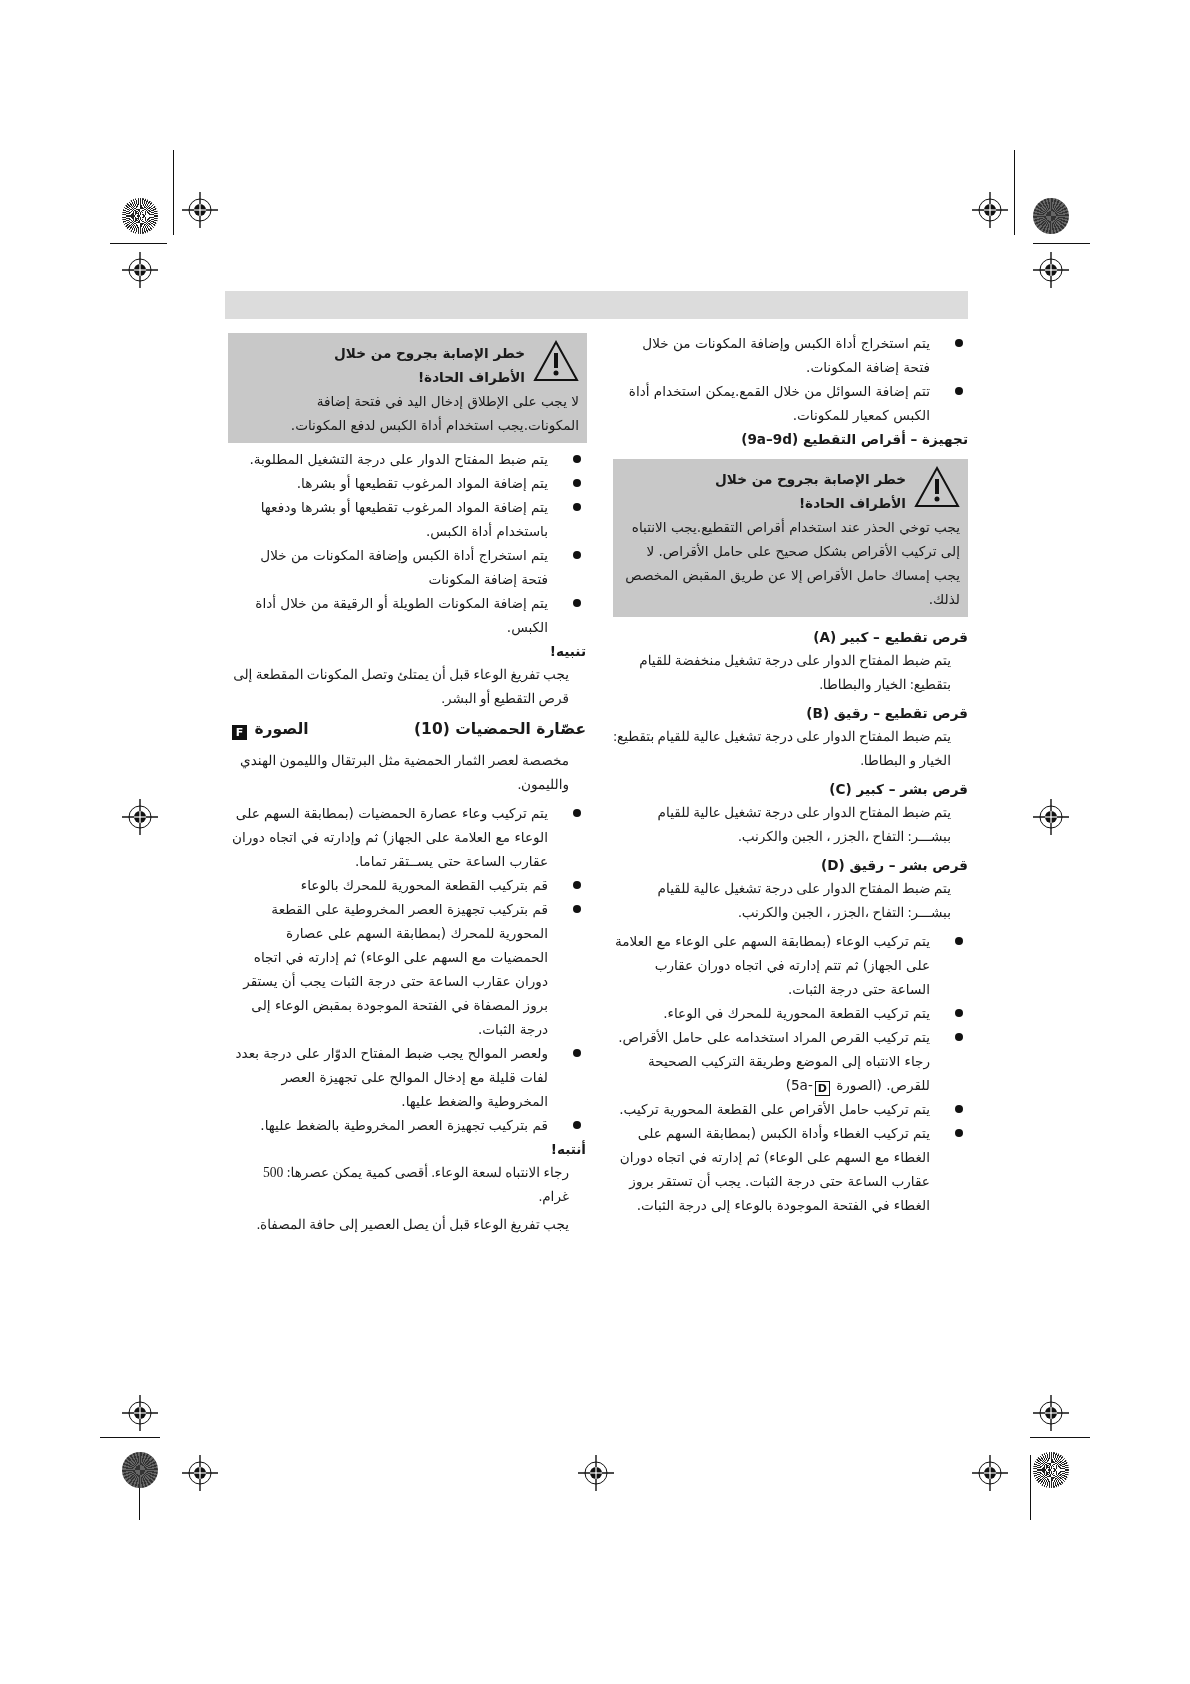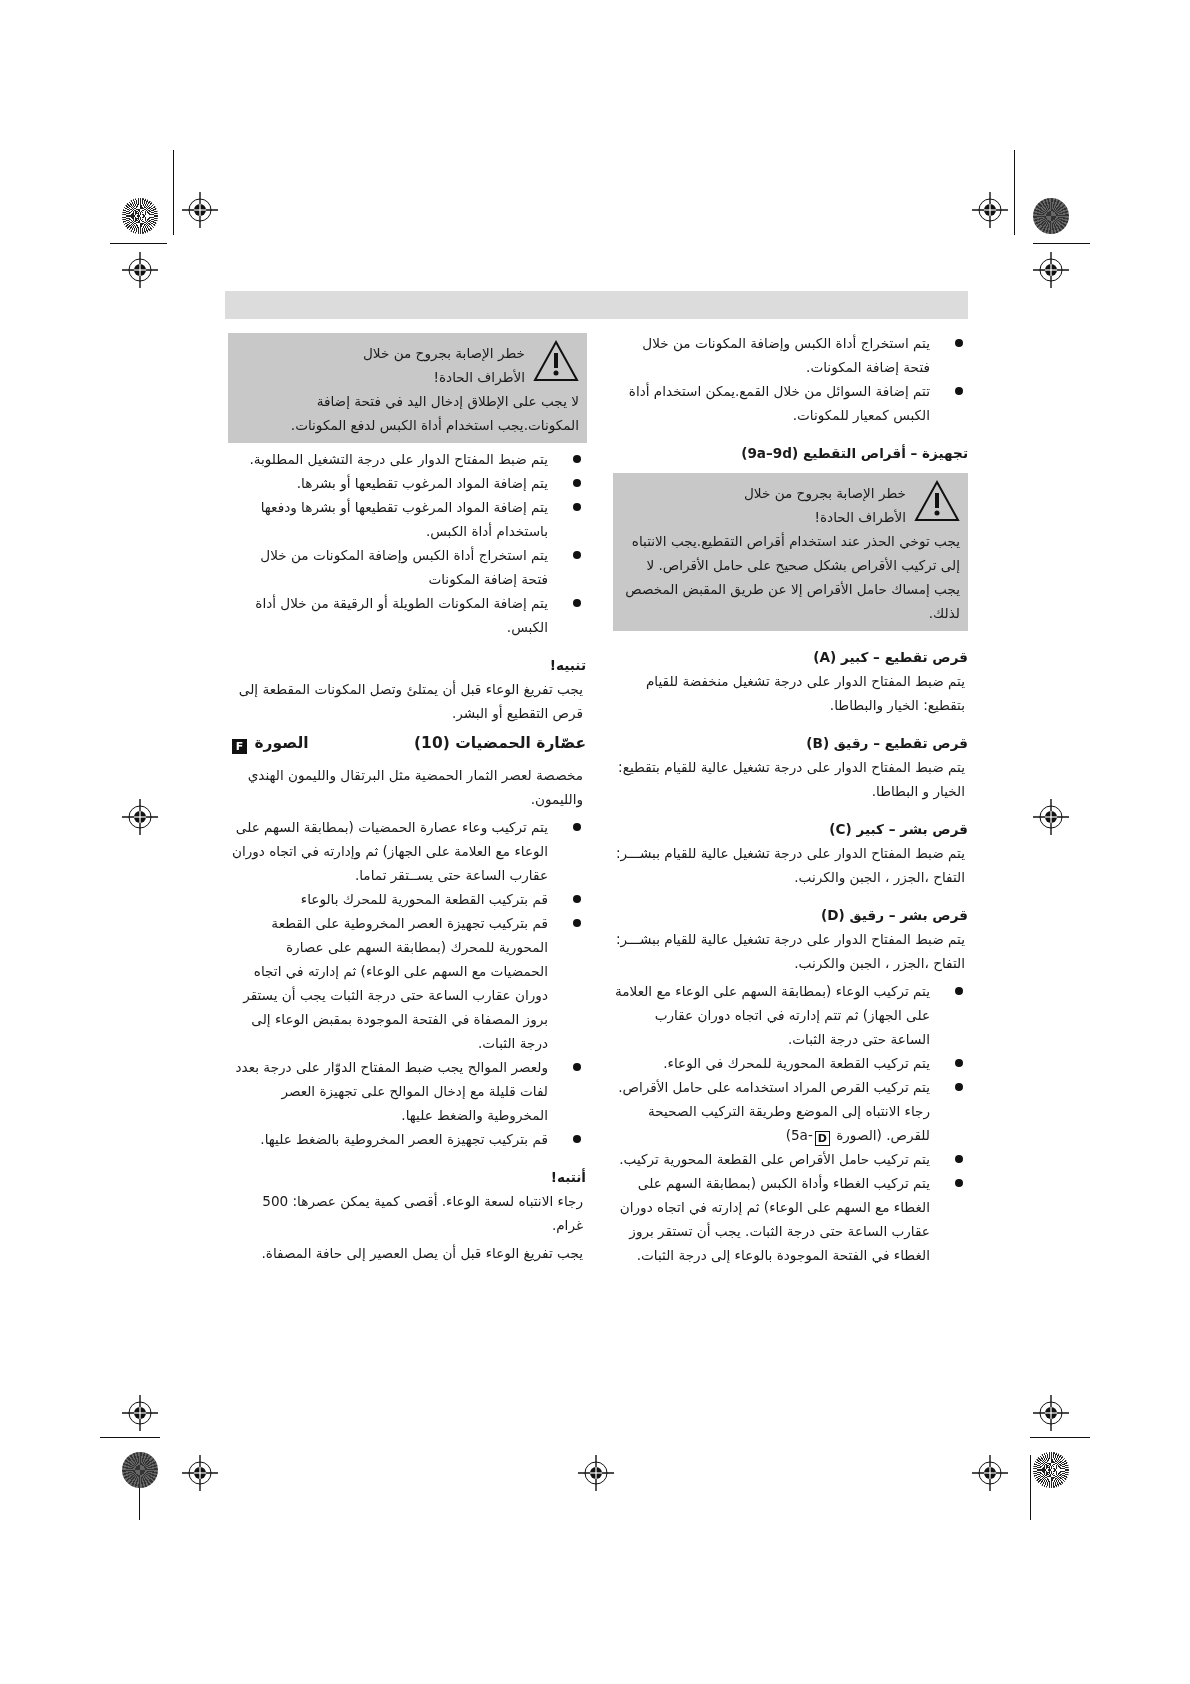--- a/index.html
+++ b/index.html
@@ -18,31 +18,31 @@
 
   
   .col { position:absolute; direction:rtl; text-align:right; font-size:13.6px; line-height:24px; }
   .col.right { left:613px; width:355px; top:331px; }
   .col.left  { left:230px; width:356px; top:331px; }
 
   .warn { background:#c8c8c8; padding:6px 8px 6px 8px; margin:0 0 4px 0; }
   .col.left .warn { margin-right:-1px; margin-left:-2px; margin-top:2px; }
   .col.right .warn { margin-top:8px; margin-bottom:8px; }
   .warn-head { display:flex; flex-direction:row; align-items:flex-start; gap:8px; }
-  .warn-title { font-weight:normal; line-height:24px; padding-top:2px; }
+  .warn-title { font-weight:bold; line-height:24px; padding-top:2px; }
   .warn-title span { display:block; }
   .warn-icon { width:46px; height:44px; flex:none; }
   .warn-body { line-height:24px; }
 
   ul.bullets { list-style:none; margin:0; padding:0; }
   ul.bullets li { position:relative; padding-right:38px; margin:0; }
   ul.bullets li::before { content:""; position:absolute; right:5px; top:8px; width:8px; height:8px; border-radius:50%; background:#111; }
 
-  .sub-h { font-weight:bold; margin-top:14px; }
-  .para { margin:0 3px 4px 0; }
+  .sub-h { font-weight:bold; margin-top:0; }
+  .para { margin:0 17px 4px 0;font-family:Liberation Serif, serif; }
   .bold { font-weight:normal; }
   .section-h { font-weight:bold; font-size:15.5px; display:flex; justify-content:space-between; margin:6px 0 8px 0; }
   .fig-box { display:inline-block; width:15px; height:15px; background:#111; color:#fff; font-size:11px;
              line-height:15px; text-align:center; font-weight:bold; direction:ltr; vertical-align:-2px; margin:0 2px; }
   .fig-box.outline { background:#fff; color:#111; border:1.5px solid #111; width:13px; height:13px; line-height:13px; }
 </style>
 </head>
 <body>
 
 <div>

